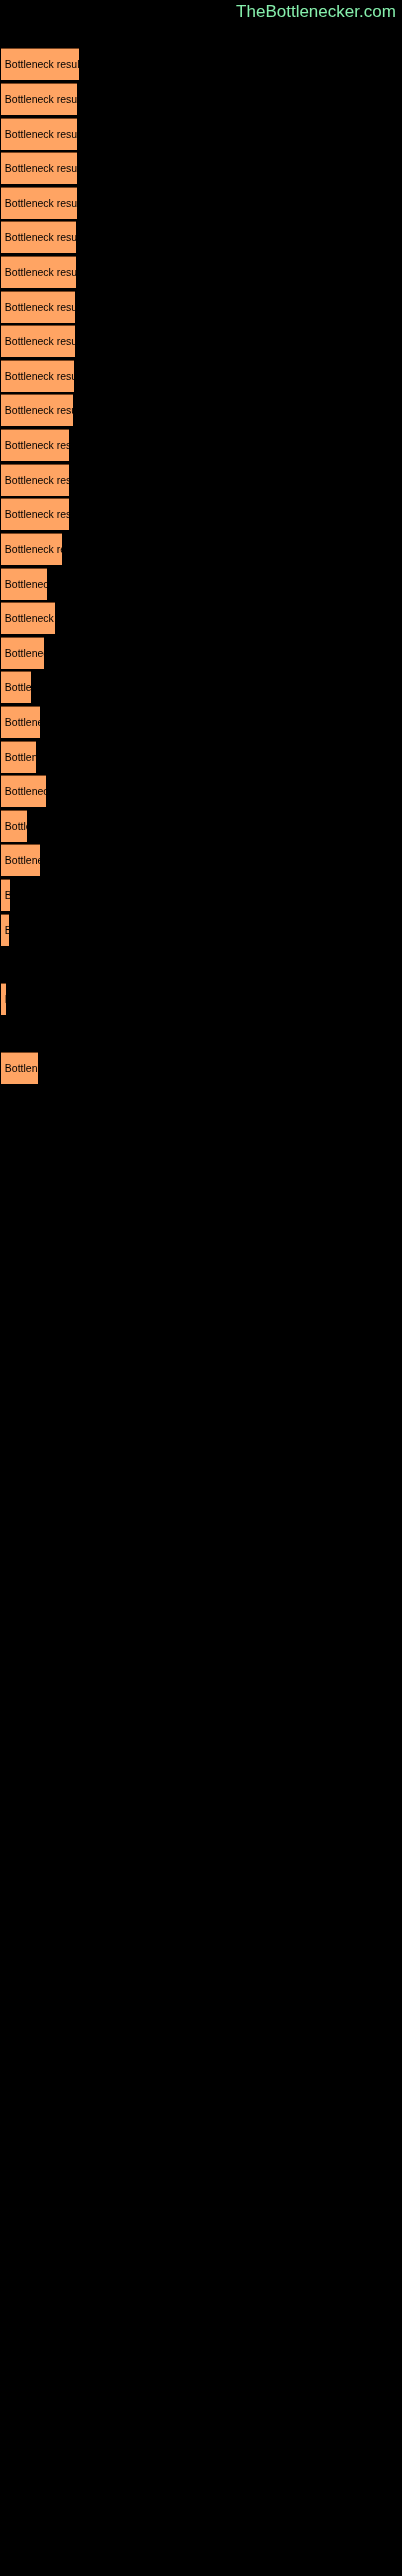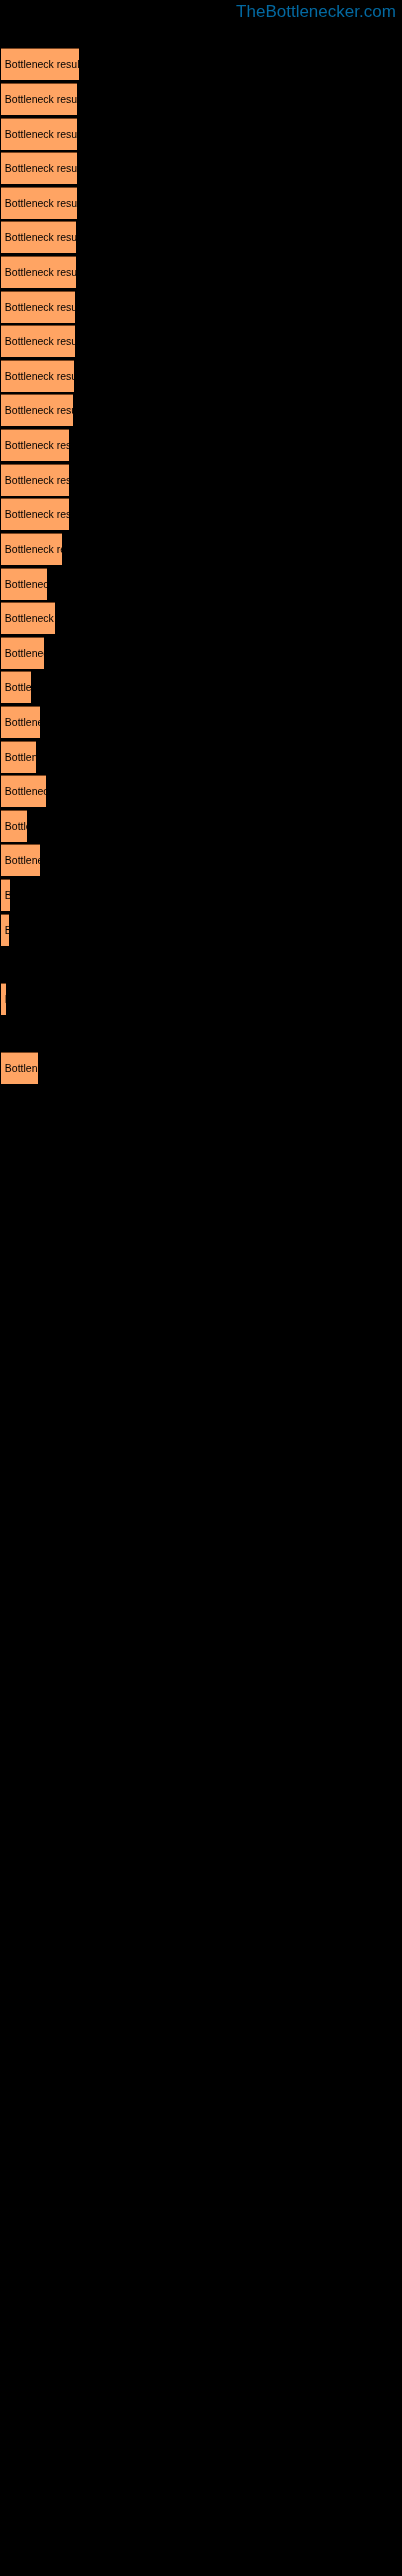--- a/index.html
+++ b/index.html
@@ -21,21 +21,21 @@
     width: 403px;
     height: 2576px;
     background: #000000;
   }
   #watermark {
     position: absolute;
     right: 7.2px;
     top: 0.8px;
     font-family: "Liberation Sans", sans-serif;
     font-size: 17px;
-    color: #0369a1;
+    color: #86efac;
     letter-spacing: 0px;
     white-space: nowrap;
     line-height: 21px;
   }
   .bar-row {
     position: absolute;
     left: 0;
     height: 32px;
   }
   .bar {

